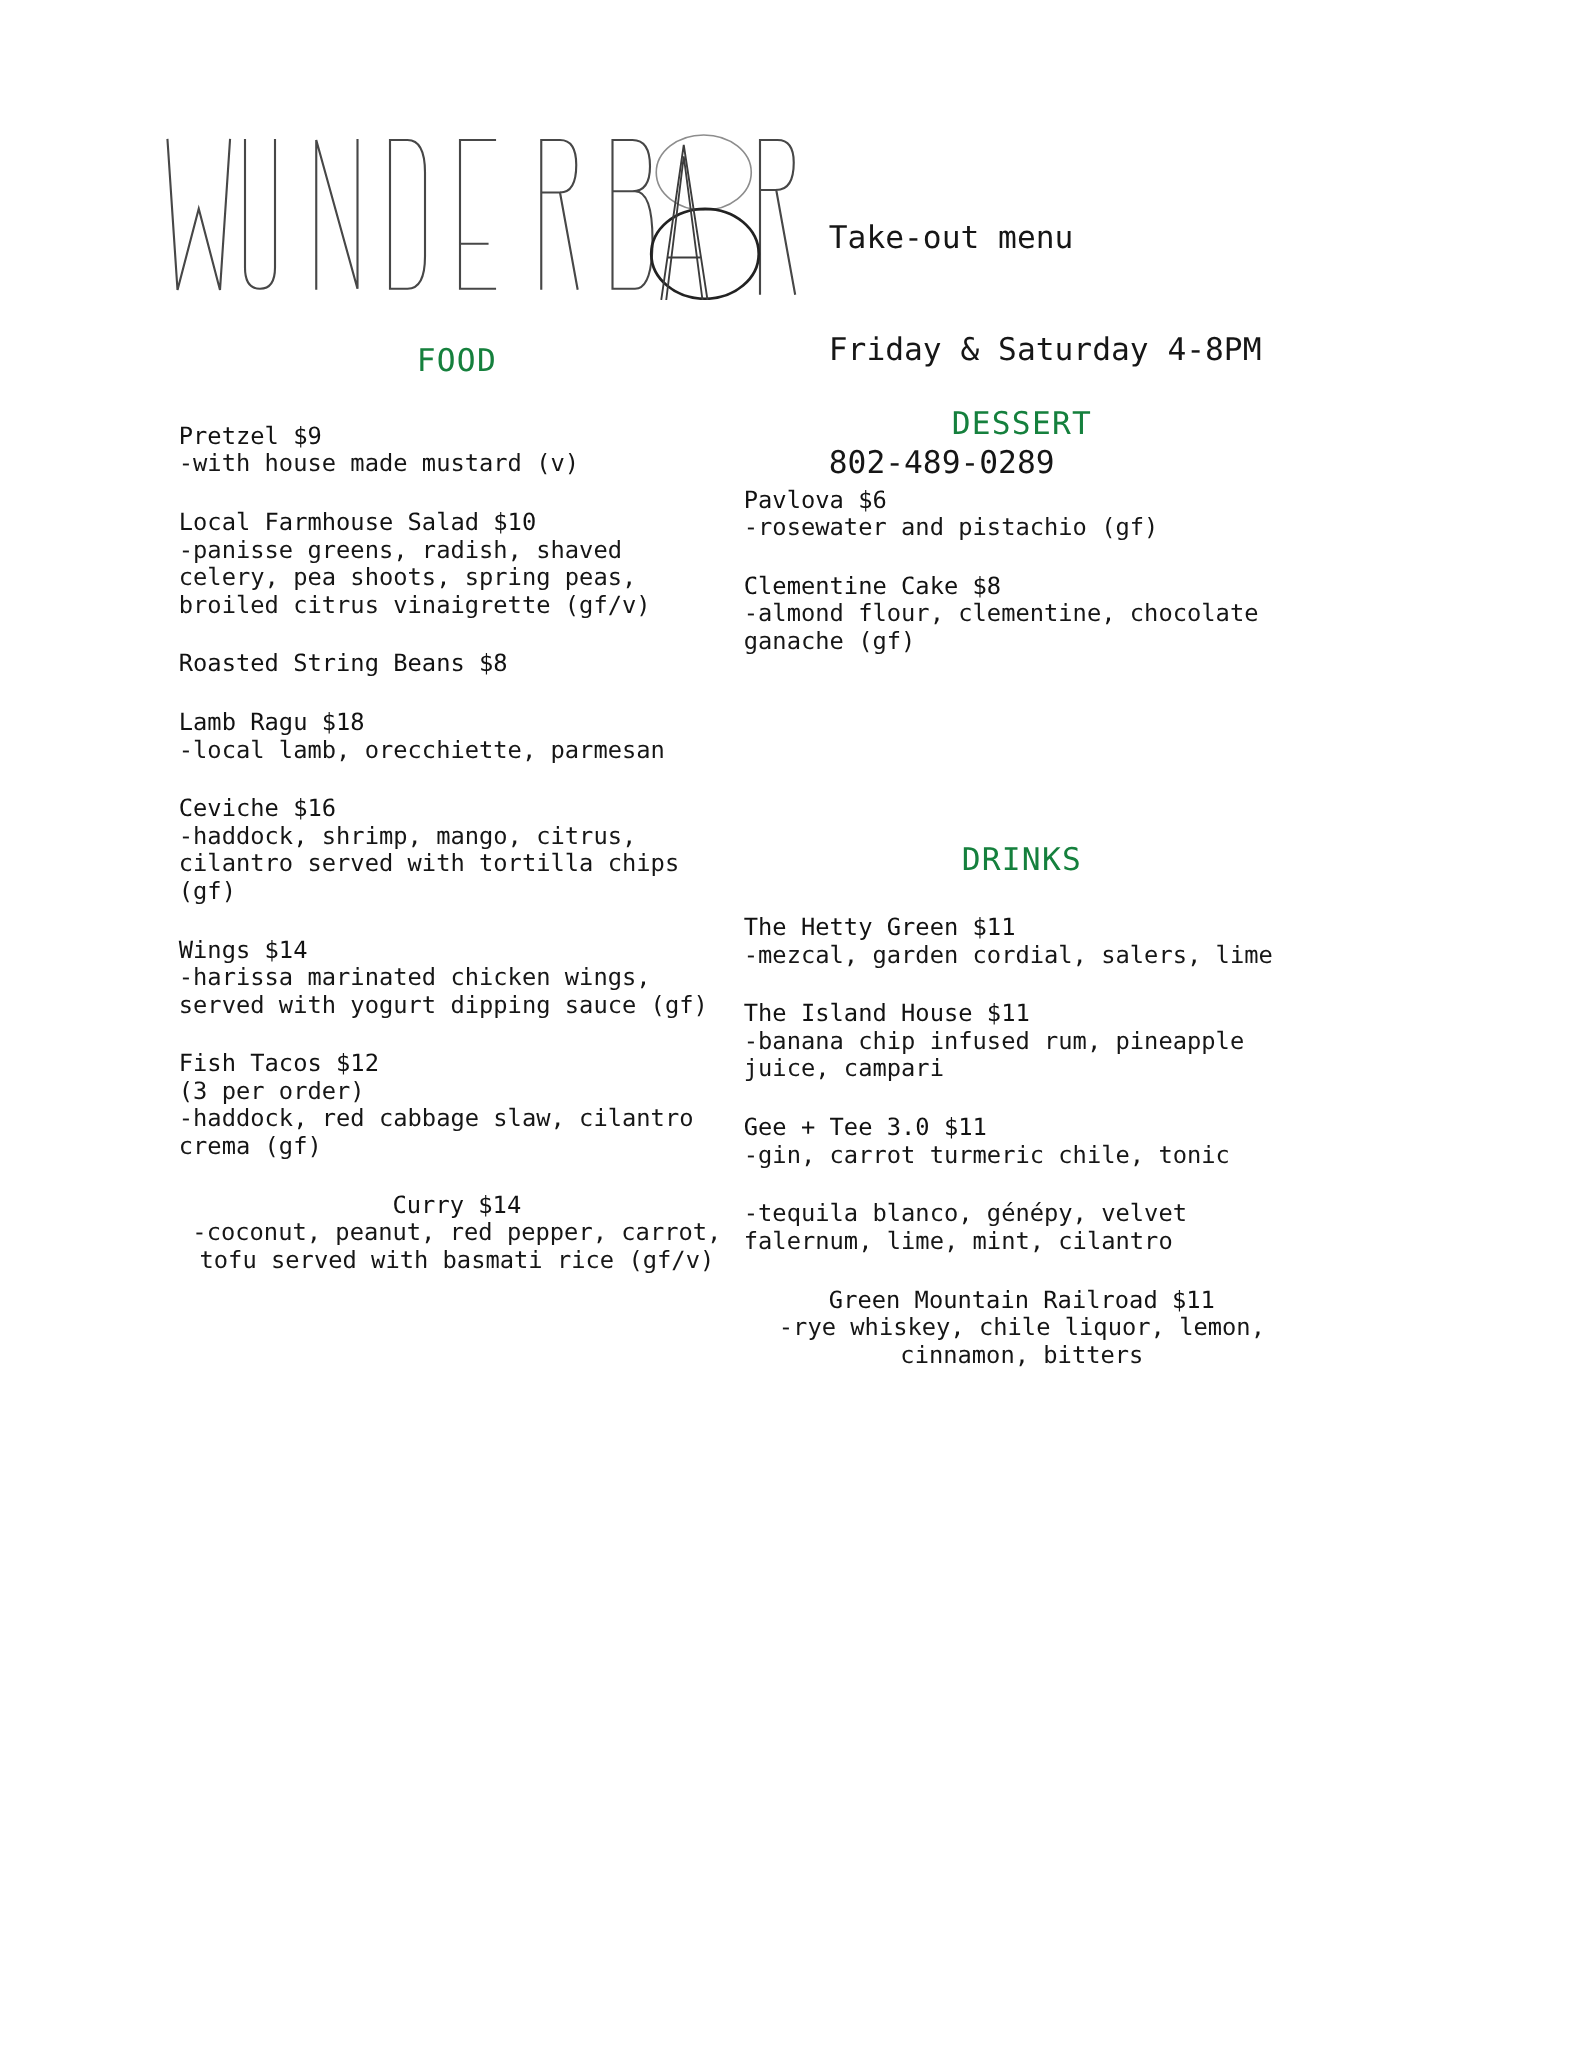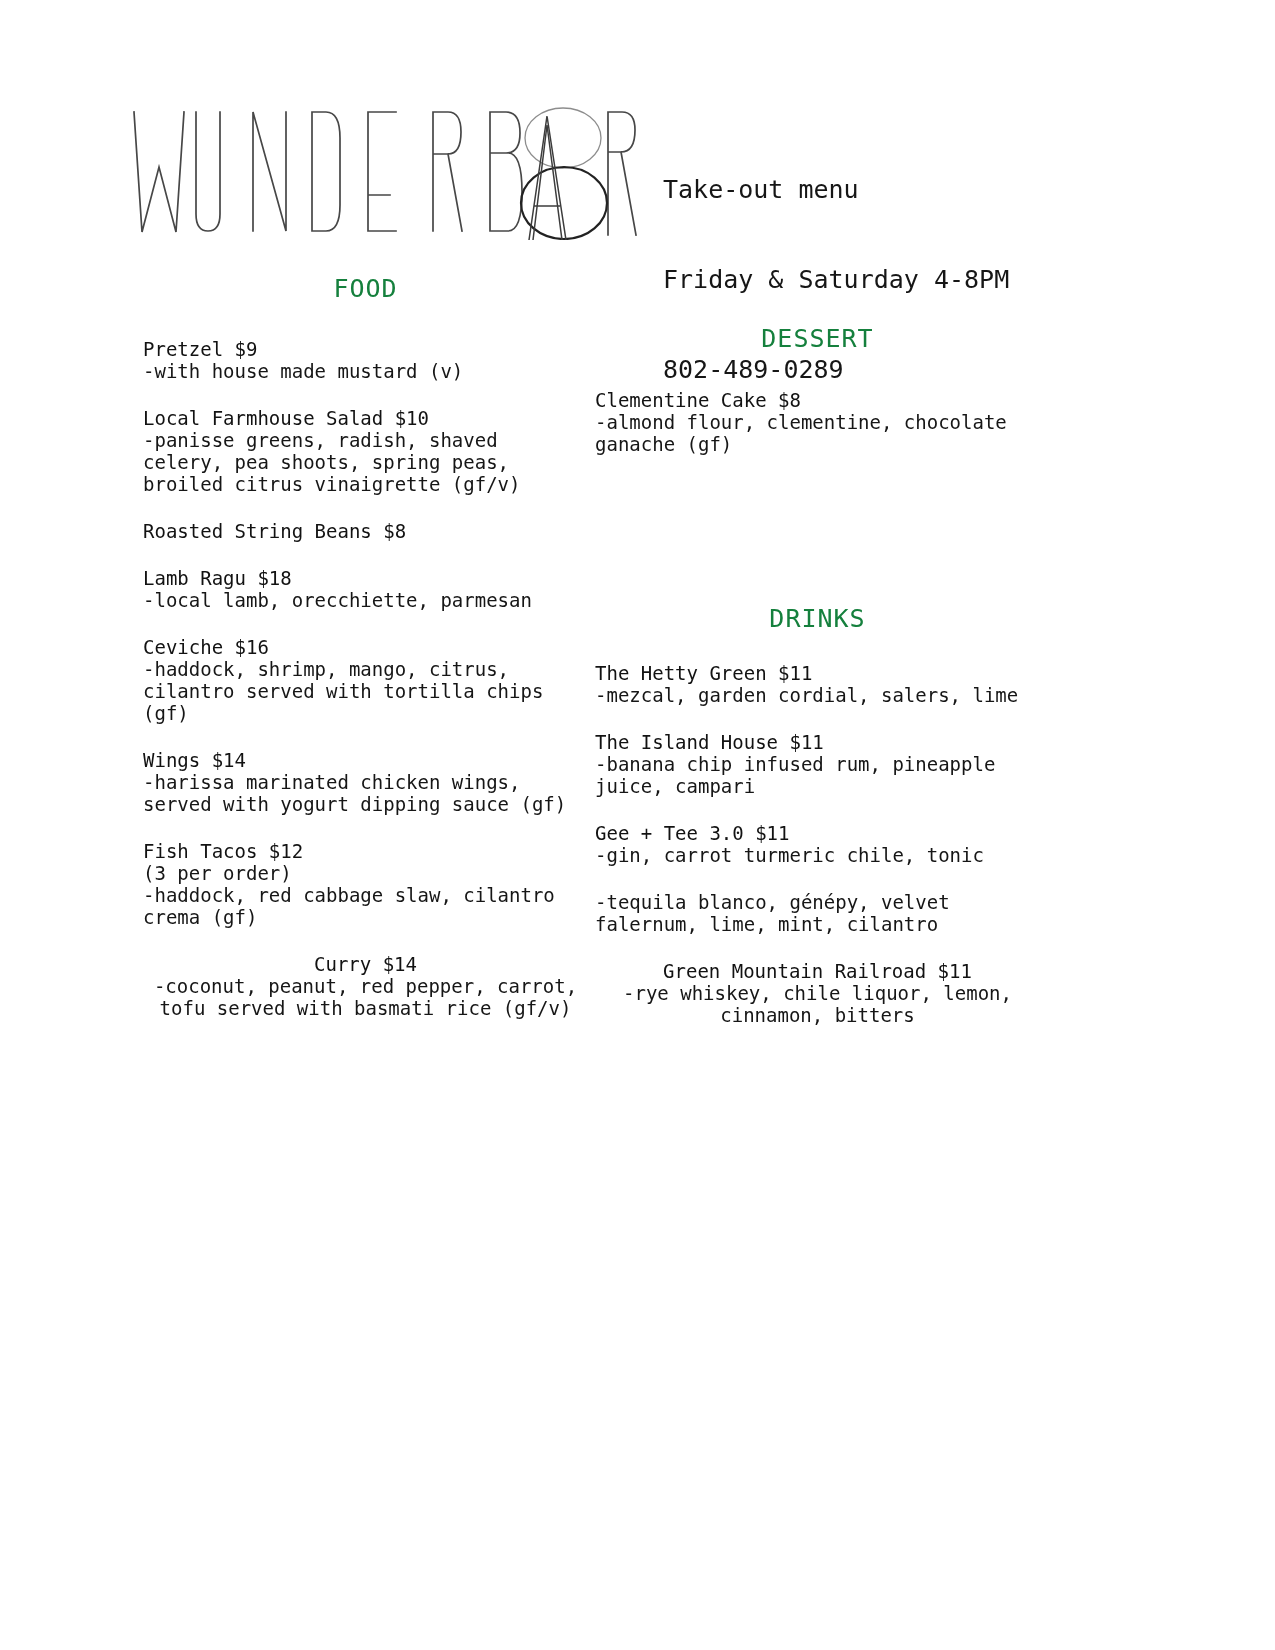--- a/index.html
+++ b/index.html
@@ -164,20 +164,24 @@
       <div class="item-name">Curry $14</div>
       <div class="item-desc">-coconut, peanut, red pepper, carrot,
 tofu served with basmati rice (gf/v)</div>
     </div>
   </div>
 
   <div class="col col-right">
     <h2 class="sec-title dessert-title">DESSERT</h2>
 
     <div class="item">
+      <div class="item-name">Pavlova $6</div>
+      <div class="item-desc">-rosewater and pistachio (gf)</div>
+    </div>
+    <div class="item">
       <div class="item-name">Clementine Cake $8</div>
       <div class="item-desc">-almond flour, clementine, chocolate
 ganache (gf)</div>
     </div>
 
     <h2 class="sec-title drinks-title">DRINKS</h2>
 
     <div class="item">
       <div class="item-name">The Hetty Green $11</div>
       <div class="item-desc">-mezcal, garden cordial, salers, lime</div>

